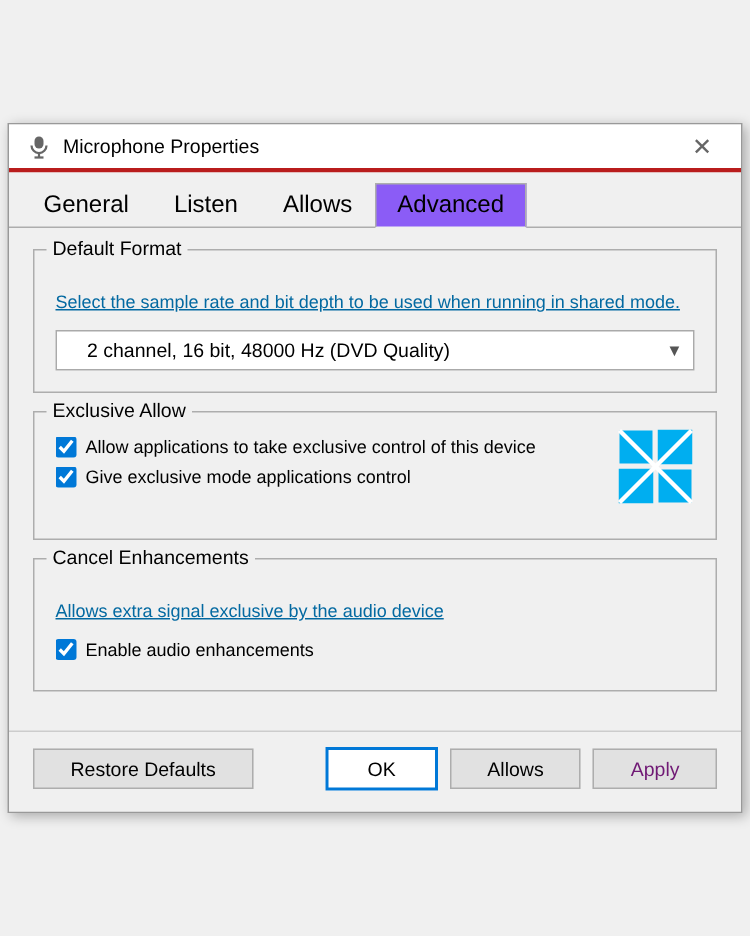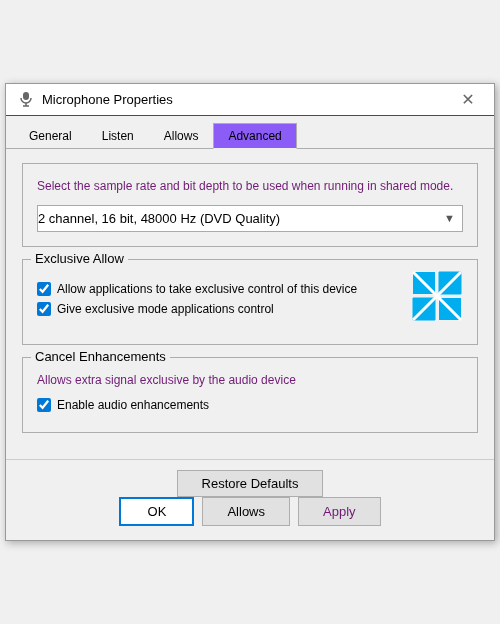--- a/index.html
+++ b/index.html
@@ -26,21 +26,21 @@
       border: 1px solid #999;
       box-shadow: 2px 2px 8px rgba(0,0,0,0.3);
     }
 
     .title-bar {
       background: #fff;
       padding: 8px 12px;
       display: flex;
       align-items: center;
       justify-content: space-between;
-      border-bottom: 1px solid #b91c1c;
+      border-bottom: 3px solid #b91c1c;
       height: 32px;
     }
 
     .title-bar-left {
       display: flex;
       align-items: center;
       gap: 8px;
     }
 
     .title-bar-icon {
@@ -72,21 +72,21 @@
       display: flex;
       padding: 6px 8px 0 8px;
       border-bottom: 1px solid #adadad;
     }
 
     .tab {
       padding: 5px 14px;
       cursor: pointer;
       border: 1px solid transparent;
       background: transparent;
-      font-size: 12px;
+      font-size: 16px;
       color: #000;
       position: relative;
       top: 1px;
     }
 
     .tab.active {
       background: #8b5cf6;
       border: 1px solid #adadad;
       border-bottom: 1px solid #f0f0f0;
       z-index: 1;
@@ -109,33 +109,34 @@
       top: -9px;
       left: 8px;
       background: #f0f0f0;
       padding: 0 4px;
       font-size: 13px;
       color: #000;
     }
 
     .group-desc {
       font-size: 12px;
-      color: #701a75;
+      color: #0369a1;
       margin-bottom: 10px;
-      margin-top: 4px;
+      margin-top: 16px;
       line-height: 1.4;
+      text-decoration: underline;
     }
 
     .dropdown-wrapper {
       position: relative;
     }
 
     .dropdown {
       width: 100%;
-      padding: 5px 28px 5px 0;
+      padding: 5px 28px 5px 20px;
       border: 1px solid #aaa;
       background: #fff;
       font-size: 13px;
       appearance: none;
       -webkit-appearance: none;
       cursor: pointer;
       color: #000;
     }
 
     .dropdown-arrow {
@@ -143,21 +144,21 @@
       right: 8px;
       top: 50%;
       transform: translateY(-50%);
       pointer-events: none;
       color: #555;
       font-size: 11px;
     }
 
     .exclusive-mode-header {
       display: flex;
-      align-items: flex-end;
+      align-items: center;
       justify-content: space-between;
       margin-bottom: 8px;
       gap: 20px;
     }
 
     .windows-logo {
       width: 52px;
       height: 52px;
       flex-shrink: 0;
     }
@@ -181,35 +182,35 @@
       color: #000;
     }
 
     .bottom-buttons {
       padding: 10px 16px 14px 16px;
       display: flex;
       justify-content: space-between;
       align-items: center;
       border-top: 1px solid #ccc;
       background: #f0f0f0;
-      flex-direction: column;
     }
 
     .restore-defaults-btn {
       padding: 5px 16px;
       background: #e1e1e1;
       border: 1px solid #adadad;
       font-size: 13px;
       cursor: pointer;
       color: #000;
     }
 
     .dialog-buttons {
       display: flex;
       gap: 8px;
+      align-items: center;
     }
 
     .dialog-btn {
       padding: 5px 24px;
       font-size: 13px;
       cursor: pointer;
       min-width: 75px;
       text-align: center;
     }
 
@@ -261,20 +262,21 @@
   <div class="tabs-bar">
     <div class="tab">General</div>
     <div class="tab">Listen</div>
     <div class="tab">Allows</div>
     <div class="tab active">Advanced</div>
   </div>
 
   <div class="content-area">
 
     <div class="group-box">
+      <span class="group-label">Default Format</span>
       <p class="group-desc">Select the sample rate and bit depth to be used when running in shared mode.</p>
       <div class="dropdown-wrapper">
         <select class="dropdown">
           <option>2 channel, 16 bit, 48000 Hz (DVD Quality)</option>
           <option>1 channel, 16 bit, 44100 Hz (CD Quality)</option>
           <option>1 channel, 16 bit, 48000 Hz (DVD Quality)</option>
           <option>2 channel, 16 bit, 44100 Hz (CD Quality)</option>
           <option>2 channel, 24 bit, 44100 Hz (Studio Quality)</option>
           <option>2 channel, 24 bit, 48000 Hz (Studio Quality)</option>
         </select>

